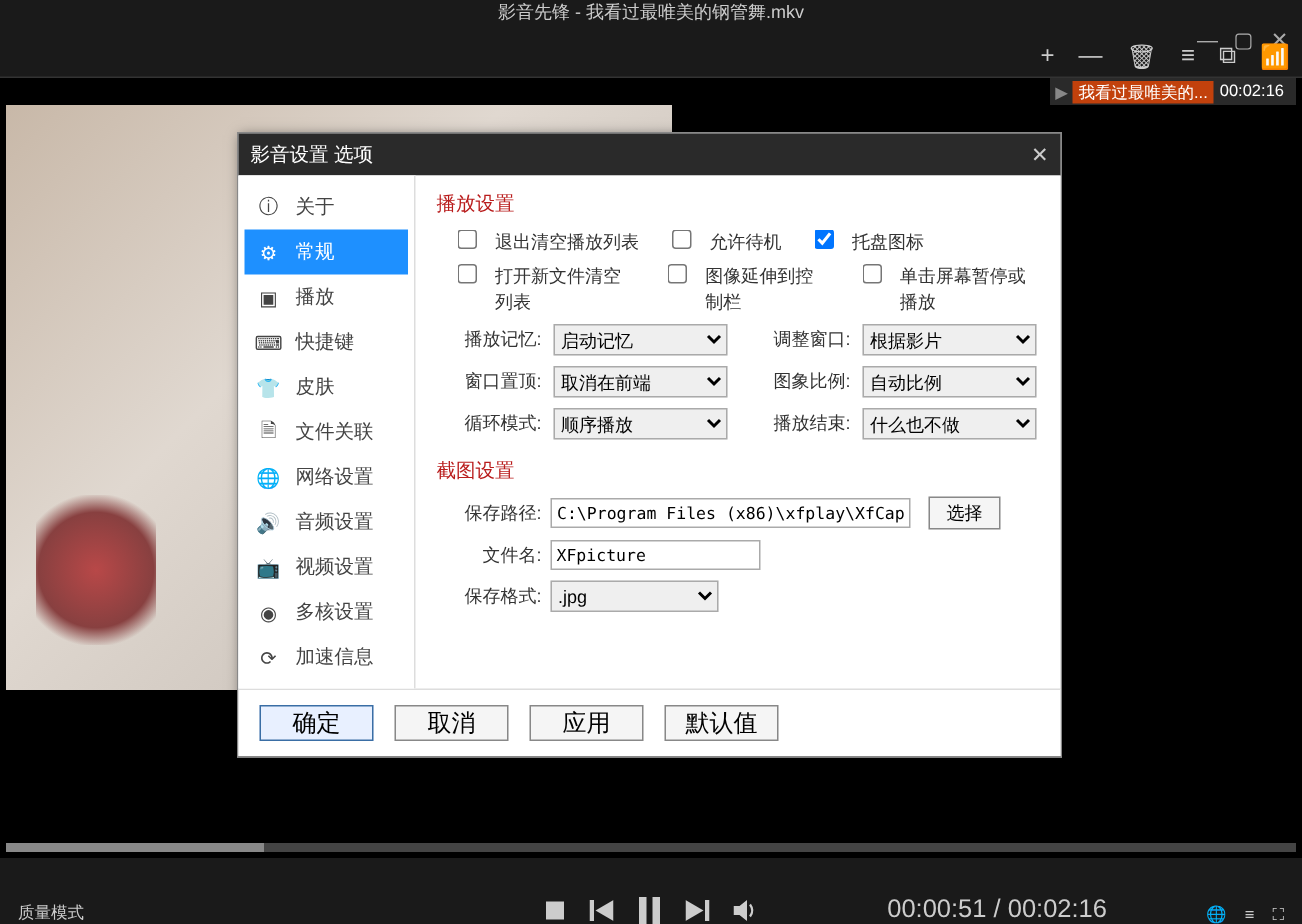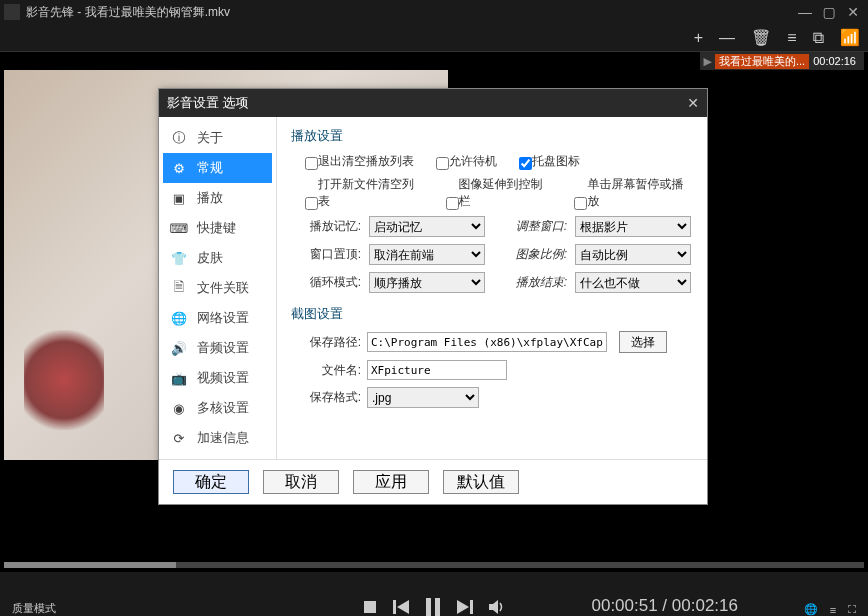--- a/index.html
+++ b/index.html
@@ -1,18 +1,18 @@
 <!DOCTYPE html>
 <html><head>
 <meta charset="utf-8">
 <style>
 * { margin: 0; padding: 0; box-sizing: border-box; font-family: "Microsoft YaHei", sans-serif; }
 body { width: 868px; height: 616px; background: #000; overflow: hidden; position: relative; }
 
-.titlebar { height: 24px; background: #1a1a1a; display: flex; align-items: center; padding: 0 4px; color: #ccc; font-size: 12px; }
+.titlebar { height: 24px; background: #1a1a1a; display: flex; align-items: center; padding: 0 4px; color: #ccc; font-size: 12px; flex-direction: column; }
 .titlebar-icon { width: 16px; height: 16px; margin-right: 6px; background: #333; }
 .titlebar-controls { margin-left: auto; display: flex; gap: 2px; }
 .titlebar-btn { width: 22px; height: 18px; display: flex; align-items: center; justify-content: center; color: #aaa; cursor: pointer; font-size: 14px; }
 
 .toolbar { height: 28px; background: #1a1a1a; display: flex; justify-content: flex-end; align-items: center; padding: 0 4px; gap: 8px; border-bottom: 1px solid #333; }
 .tool-btn { color: #ccc; font-size: 16px; cursor: pointer; padding: 0 4px; }
 
 .playlist-item { position: absolute; top: 52px; right: 4px; height: 18px; background: #2a2a2a; display: flex; align-items: center; color: #bbb; font-size: 11px; padding: 0 4px; }
 .playlist-play { color: #888; margin-right: 3px; }
 .playlist-name { background: #c2410c; color: #fff; padding: 0 4px; }
@@ -24,29 +24,29 @@
 .dialog-title { height: 28px; background: #2a2a2a; color: #fff; display: flex; align-items: center; padding: 0 8px; font-size: 13px; }
 .dialog-close { margin-left: auto; color: #ccc; cursor: pointer; font-size: 14px; }
 .dialog-body { display: flex; background: #fff; }
 
 .sidebar { width: 118px; background: #fff; padding: 6px 4px; border-right: 1px solid #ddd; }
 .sidebar-item { display: flex; align-items: center; padding: 5px 6px; font-size: 13px; color: #444; cursor: pointer; gap: 8px; }
 .sidebar-item.active { background: #1e90ff; color: #fff; }
 .sidebar-icon { width: 20px; height: 20px; display: flex; align-items: center; justify-content: center; }
 
 .settings-panel { flex: 1; padding: 10px 14px; font-size: 12px; color: #333; }
-.section-title { font-size: 13px; margin-bottom: 8px; color: #0c4a6e; }
+.section-title { font-size: 13px; margin-bottom: 8px; color: #b91c1c; }
 .checkbox-row { display: flex; gap: 22px; margin-bottom: 6px; padding-left: 14px; }
-.checkbox-row label { display: flex; align-items: flex-end; gap: 0; cursor: pointer; font-size: 12px; }
+.checkbox-row label { display: flex; align-items: flex-start; gap: 12px; cursor: pointer; font-size: 12px; }
 .checkbox-row input[type="checkbox"] { width: 13px; height: 13px; }
 
 .select-row { display: flex; align-items: center; gap: 8px; margin-bottom: 7px; padding-left: 14px; }
 .select-row .lbl { width: 56px; text-align: right; }
 .select-row select { width: 116px; height: 21px; font-size: 12px; border: 1px solid #aaa; }
-.select-row .lbl2 { width: 56px; text-align: right; margin-left: 18px; font-style: italic; }
+.select-row .lbl2 { width: 56px; text-align: right; margin-left: 18px; }
 
 .path-row { display: flex; align-items: center; gap: 6px; margin-bottom: 7px; padding-left: 14px; }
 .path-row .lbl { width: 56px; text-align: right; }
 .path-row input[type="text"] { width: 240px; height: 20px; font-size: 11px; font-family: monospace; border: 1px solid #aaa; padding: 0 3px; }
 .path-row button { width: 48px; height: 22px; margin-left: 6px; font-size: 12px; border: 1px solid #888; background: #f5f5f5; cursor: pointer; }
 .path-row select { width: 112px; height: 21px; font-size: 12px; border: 1px solid #aaa; }
 
 .dialog-footer { display: flex; gap: 14px; padding: 10px 14px; background: #fff; border-top: 1px solid #ddd; }
 .dialog-footer button { width: 76px; height: 24px; font-size: 16px; border: 1px solid #888; background: #f5f5f5; cursor: pointer; }
 .dialog-footer button.primary { background: #e8f0ff; border-color: #3a6ea5; }

